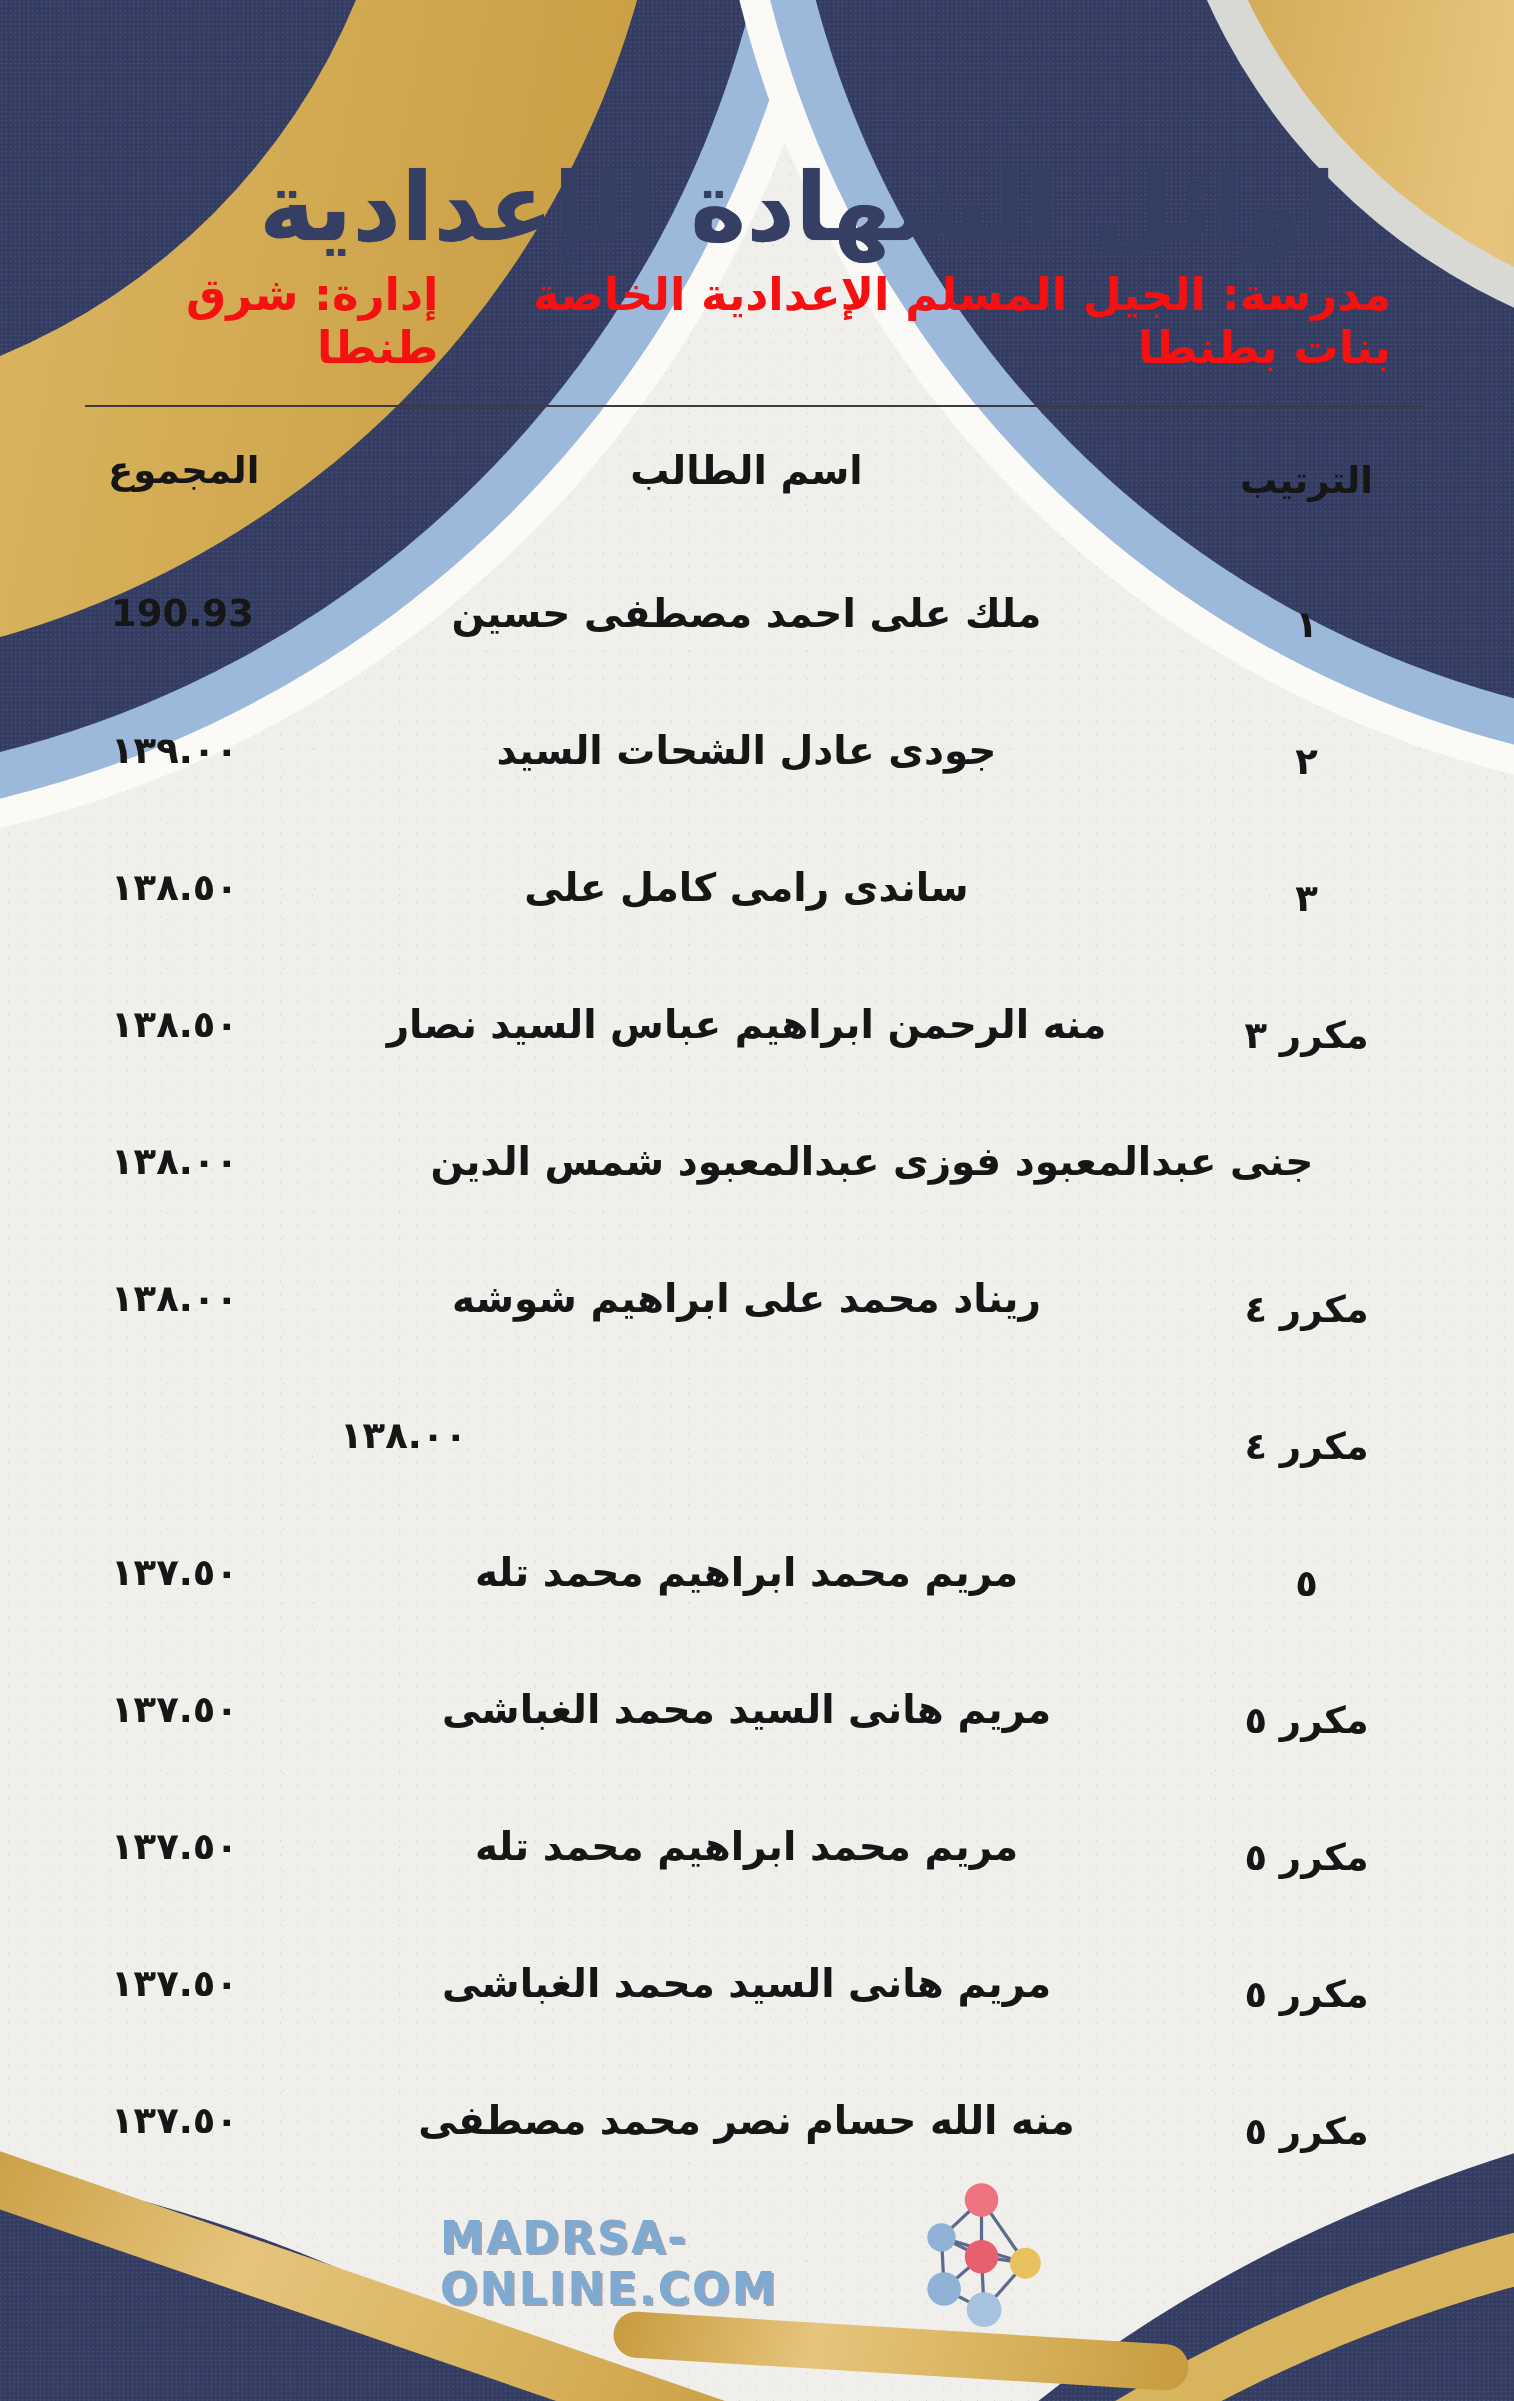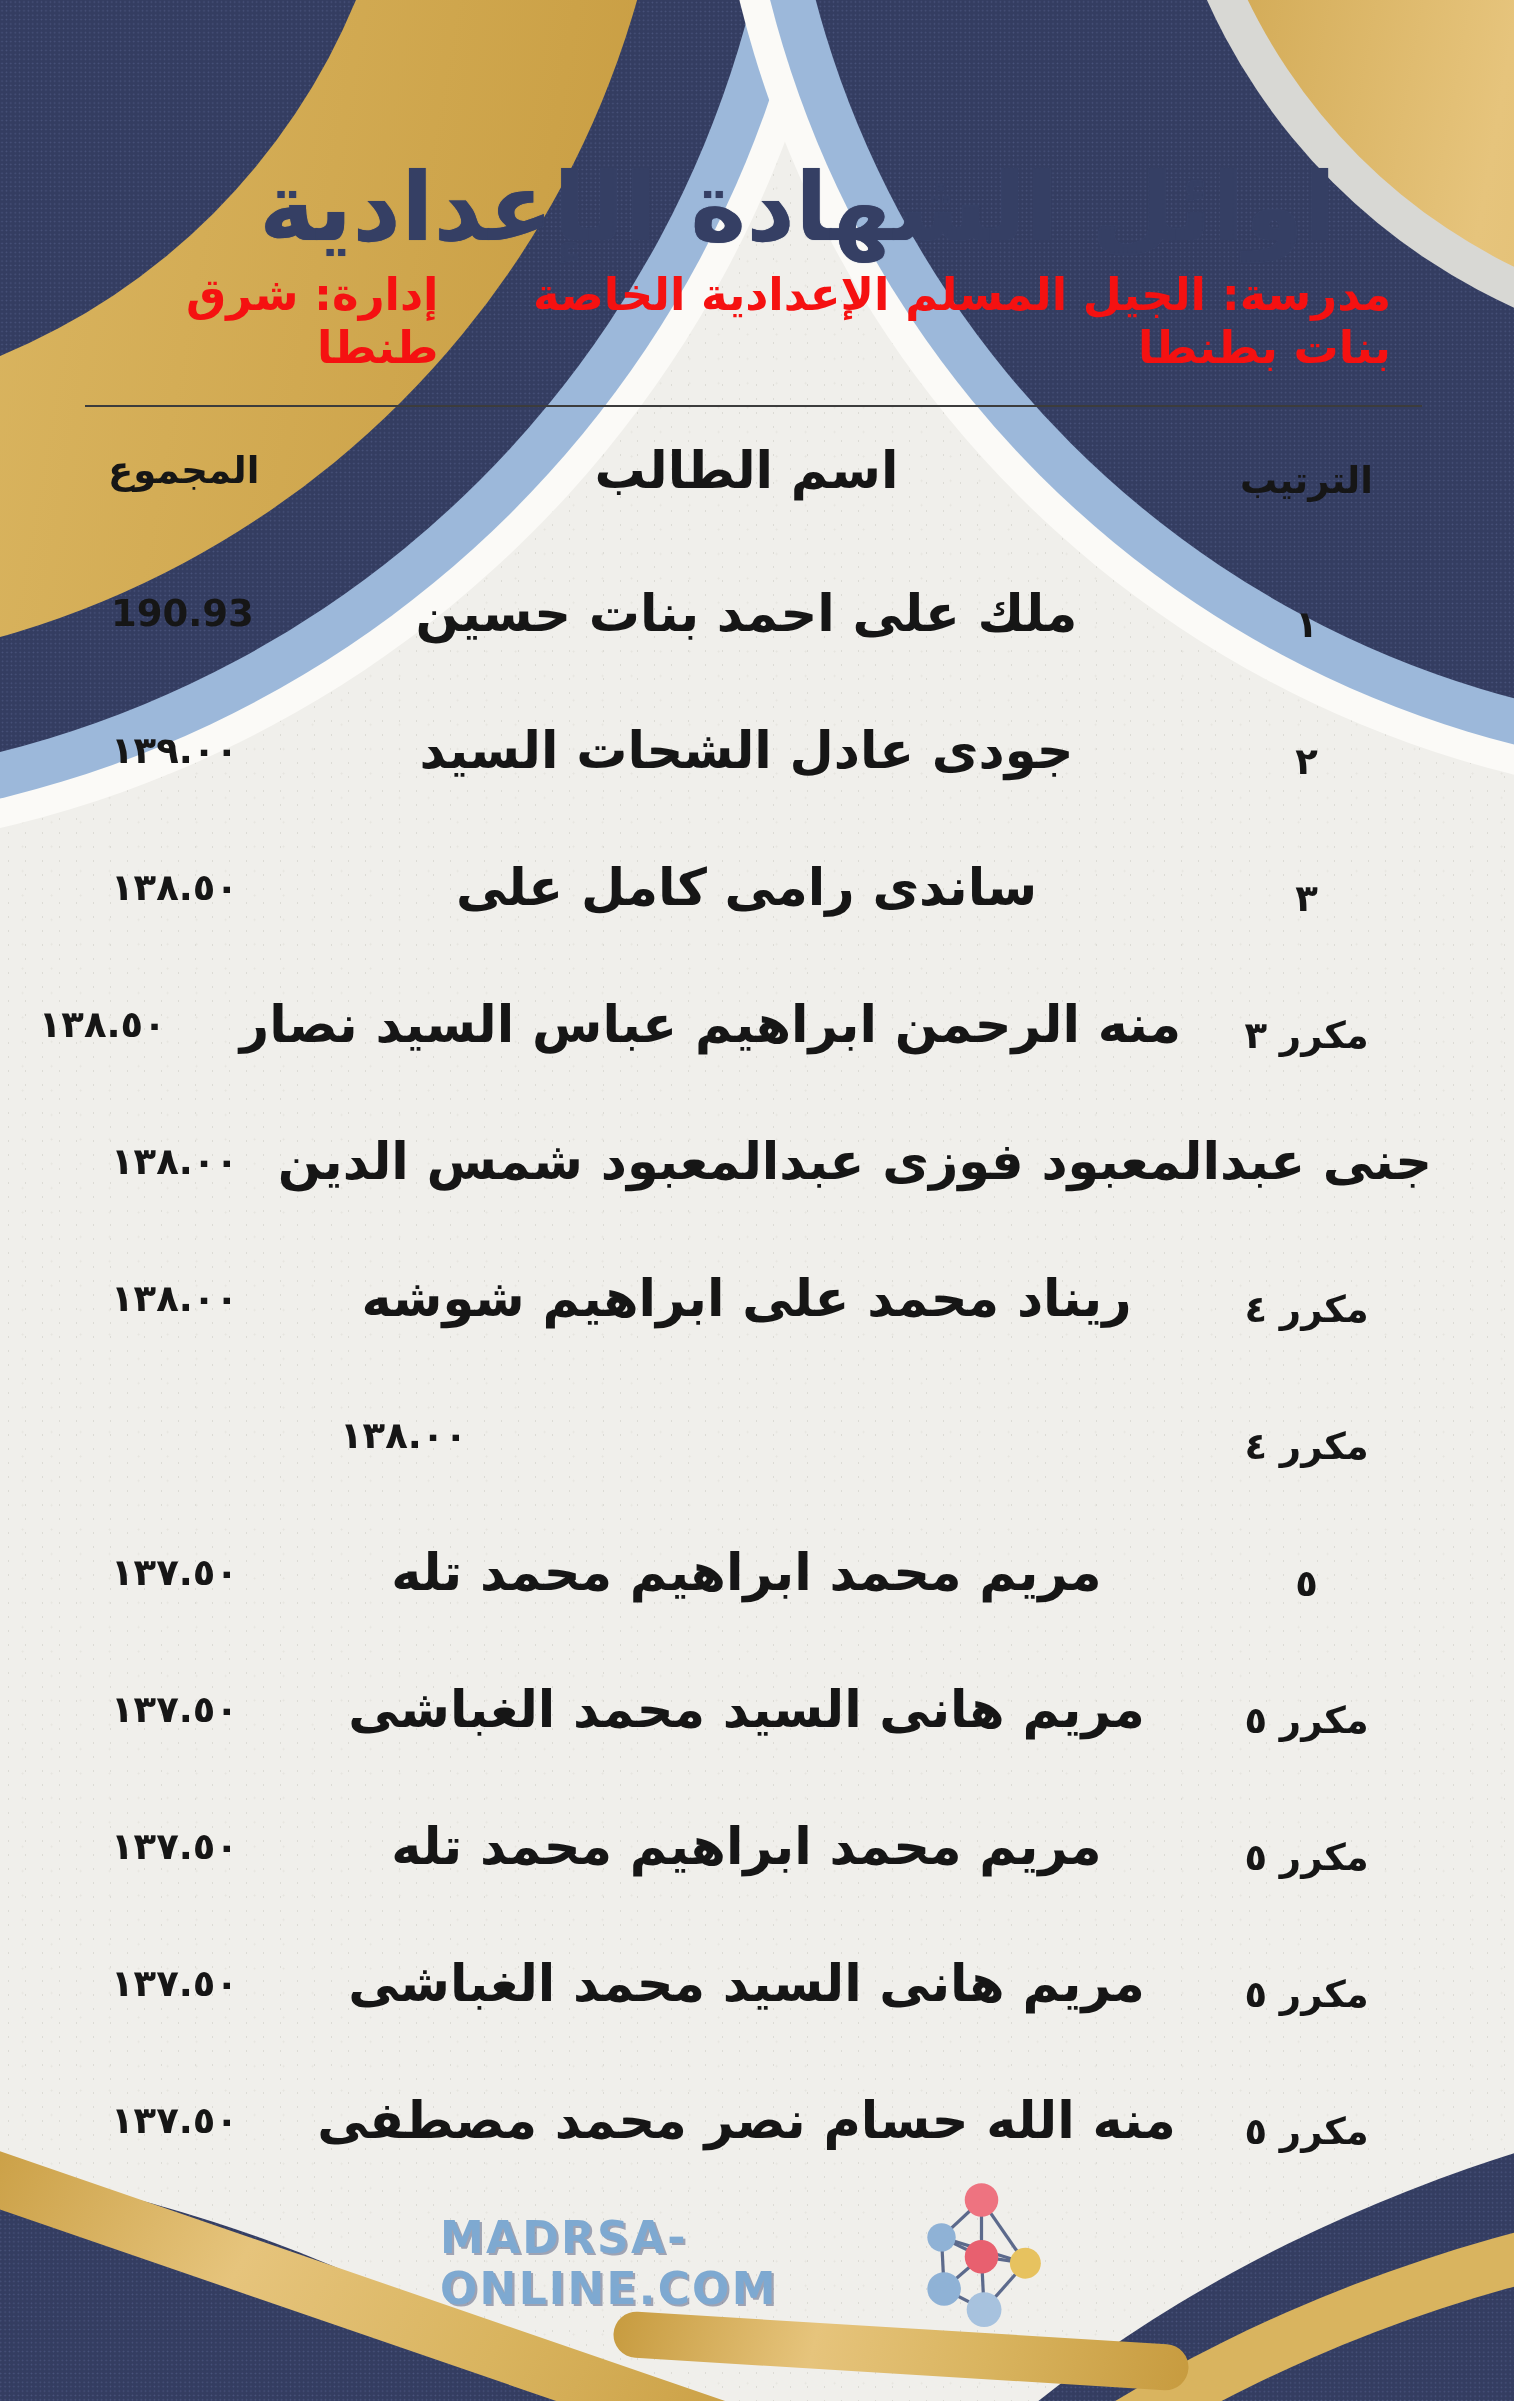--- a/index.html
+++ b/index.html
@@ -58,21 +58,21 @@
     align-items:center;justify-content:space-between;padding:0 124px 0 109px;box-sizing:border-box;
     font-size:45px;font-weight:700;color:#f51111;}
   .divider{position:absolute;left:85px;top:405px;width:1337px;height:2.2px;background:#3c3c3c;}
 
   .trow{display:grid;grid-template-columns:251px 1fr 229px;direction:rtl;align-items:center;
     padding:0 83px;box-sizing:border-box;color:#161616;}
   .thead{position:absolute;left:0;top:433px;width:100%;height:74px;font-size:38px;font-weight:700;}
   .rows{position:absolute;left:0;top:545px;width:100%;}
   .rows .trow{height:137px;}
   .cell-rank{text-align:center;font-size:37px;font-weight:700;white-space:nowrap;margin-top:21px;}
-  .cell-name{text-align:center;font-size:51px;font-weight:700;white-space:nowrap;}
+  .cell-name{text-align:center;font-size:39px;font-weight:700;white-space:nowrap;}
   .cell-total{text-align:left;direction:ltr;padding-left:28px;font-size:37px;font-weight:700;white-space:nowrap;}
   .thead .cell-total{padding-left:25px;}
   .row-span .cell-name{grid-column:1 / 3;}
 
   
   .logo{position:absolute;left:440px;top:2165px;width:606px;height:185px;z-index:6;display:flex;
     flex-direction:row;align-items:center;}
   .logo-texts{flex:1;display:flex;flex-direction:column;align-items:center;direction:rtl;}
   .logo-ar{font-size:64px;font-weight:700;color:#ee7380;text-shadow:1.5px 1.5px 0 rgba(180,80,95,.25);}
   .logo-en{font-size:44px;font-weight:700;color:#7ea9d1;letter-spacing:2.2px;direction:ltr;
@@ -120,21 +120,21 @@
     <div class="trow thead">
       <div class="cell-rank">الترتيب</div>
       <div class="cell-name">اسم الطالب</div>
       <div class="cell-total">المجموع</div>
     </div>
 
     <div class="rows">
 
       <div class="trow">
         <div class="cell-rank">١</div>
-        <div class="cell-name">ملك على احمد بنات حسين</div>
+        <div class="cell-name">ملك على احمد مصطفى حسين</div>
         <div class="cell-total">190.93</div>
       </div>
 
       <div class="trow">
         <div class="cell-rank">٢</div>
         <div class="cell-name">جودى عادل الشحات السيد</div>
         <div class="cell-total">١٣٩.٠٠</div>
       </div>
 
       <div class="trow">

